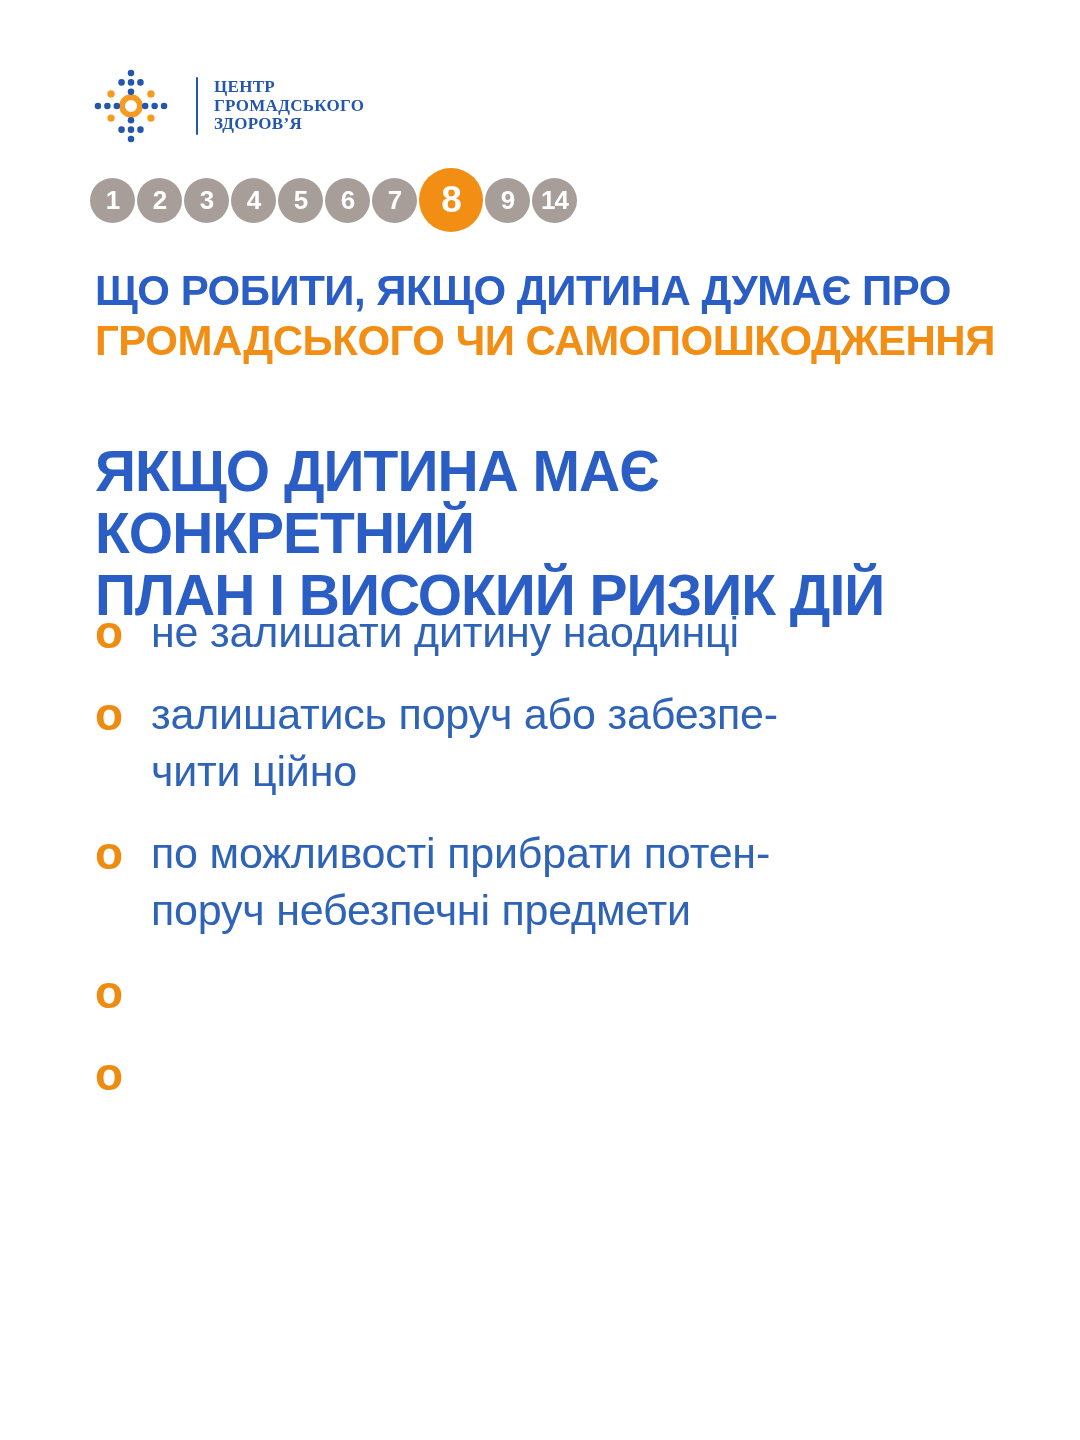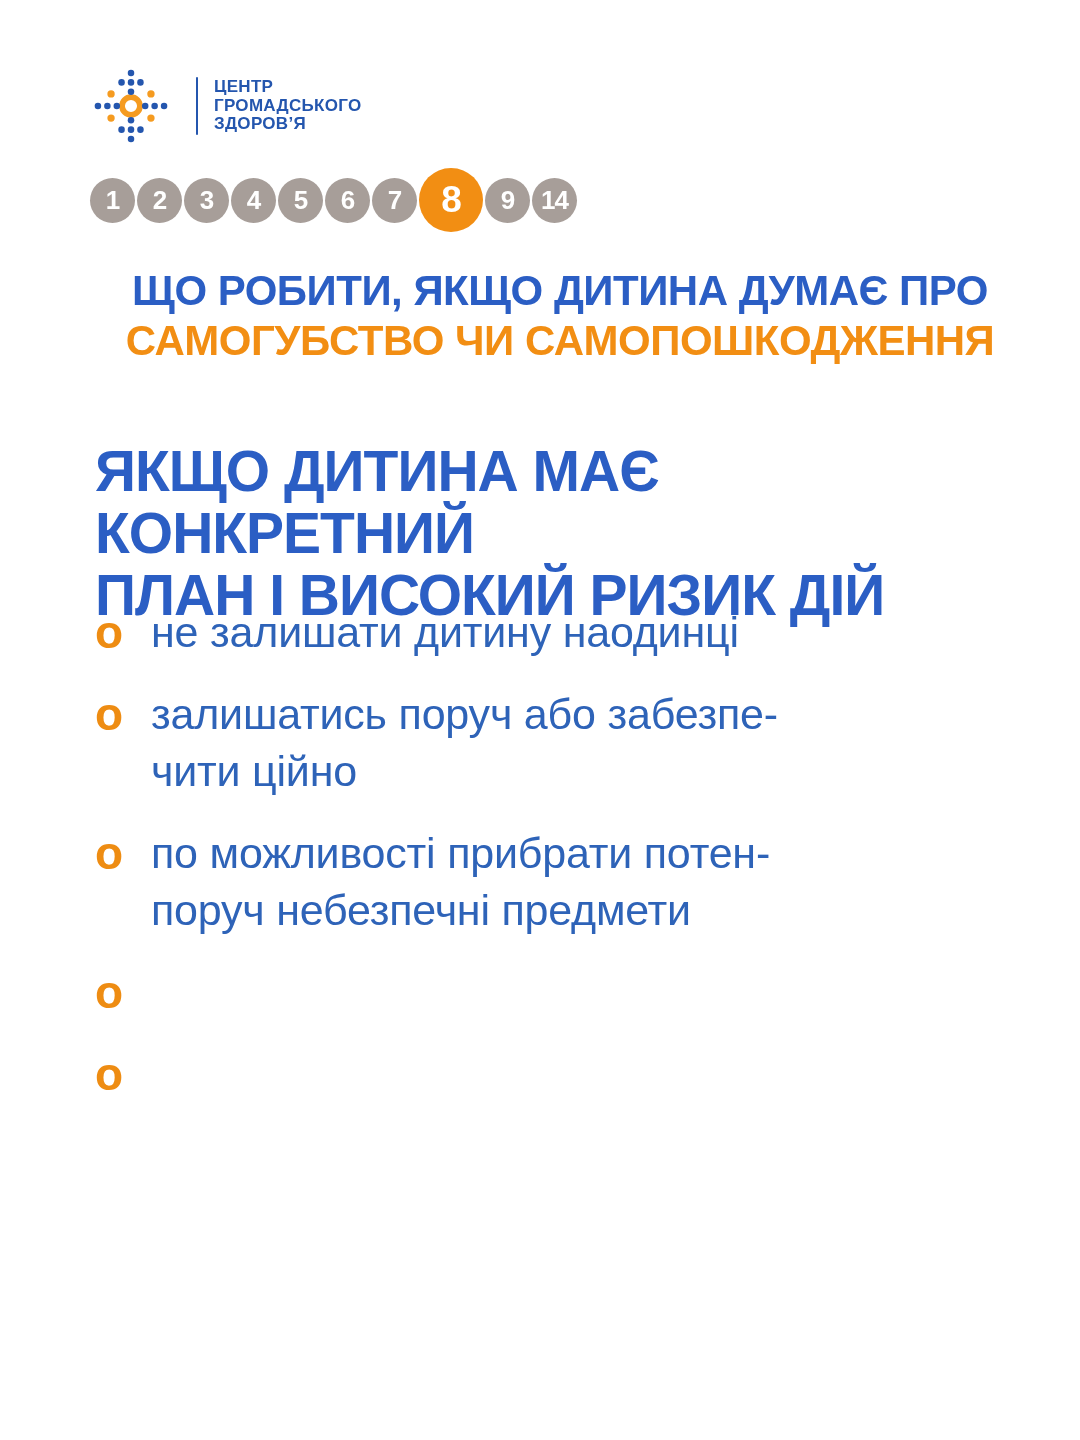--- a/index.html
+++ b/index.html
@@ -8,21 +8,21 @@
     position:relative;
     width:1080px; height:1440px;
     background:#ffffff;
     overflow:hidden;
     font-family:"Liberation Sans", sans-serif;
   }
 
   
   .logo-row {
     position:absolute; top:64px; left:89px;
-    display:flex; align-items:center;
+    display:flex; align-items:center;font-family:Liberation Serif, serif;
   }
   .logo-mark { width:84px; height:84px; display:block; }
   .logo-divider {
     width:2px; height:58px;
     background:#2456ae;
     margin-left:23px;
     border-radius:1px;
   }
   .logo-text {
     margin-left:16px;
@@ -51,21 +51,20 @@
     width:64px; height:64px;
     background:#f28e13;
     font-size:37px;
   }
 
   
   .title {
     position:absolute; top:266px; left:95px; width:930px;
     font-weight:800; font-size:42px; line-height:50px;
     letter-spacing:-0.5px;
-    text-align:center;
   }
   .title-line1 { color:#2b5ec4; }
   .title-line2 { color:#f28e13; }
 
   .subtitle {
     position:absolute; top:440px; left:95px; width:940px;
     color:#2b5ec4;
     font-weight:800; font-size:57px; line-height:62px;
     letter-spacing:-1px;
     white-space:pre-line;
@@ -139,21 +138,21 @@
     <div class="page-dot">5</div>
     <div class="page-dot">6</div>
     <div class="page-dot">7</div>
     <div class="page-dot active">8</div>
     <div class="page-dot">9</div>
     <div class="page-dot">14</div>
   </div>
 
   <div class="title">
     <div class="title-line1">ЩО РОБИТИ, ЯКЩО ДИТИНА ДУМАЄ ПРО</div>
-    <div class="title-line2">САМОГУБСТВО ЧИ САМОПОШКОДЖЕННЯ</div>
+    <div class="title-line2">ГРОМАДСЬКОГО ЧИ САМОПОШКОДЖЕННЯ</div>
   </div>
 
   <div class="subtitle">ЯКЩО ДИТИНА МАЄ КОНКРЕТНИЙ
 ПЛАН І ВИСОКИЙ РИЗИК ДІЙ</div>
 
   <div class="bullets">
     <div class="bullet">
       <div class="bullet-marker">o</div>
       <div class="bullet-text">не залишати дитину наодинці</div>
     </div>

